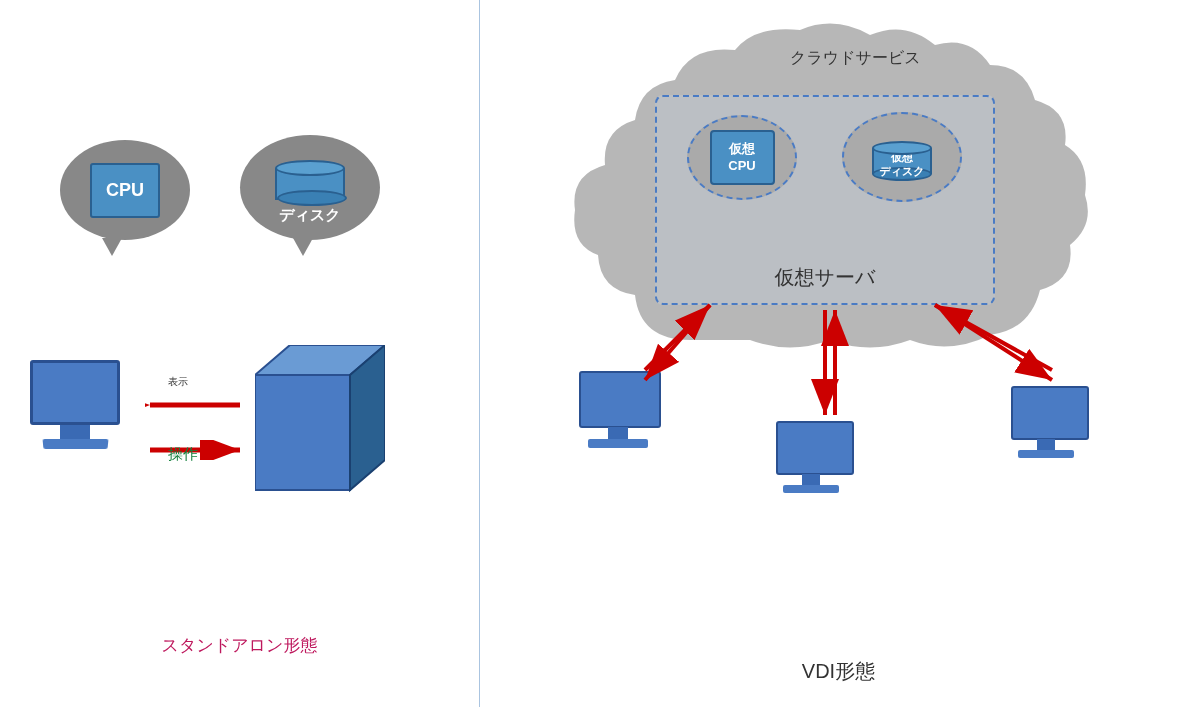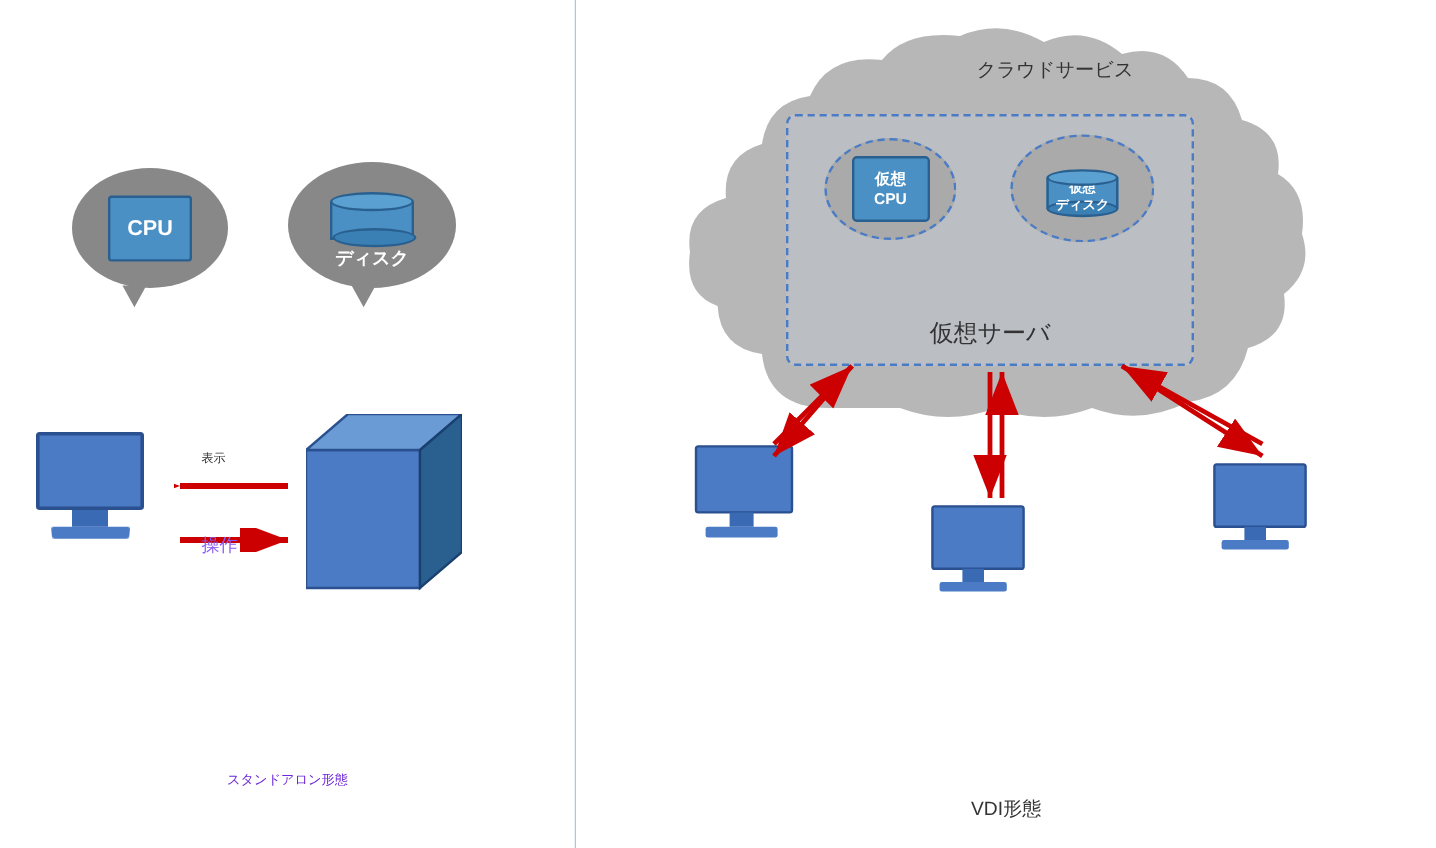--- a/index.html
+++ b/index.html
@@ -174,34 +174,33 @@
       border-radius: 2px;
       transform: perspective(30px) rotateX(-5deg);
     }
 
     
     .label-standalone {
       position: absolute;
       bottom: 50px;
       left: 50%;
       transform: translateX(-50%);
-      font-size: 11px;
-      color: #6d28d9;
+      font-size: 17px;
+      color: #be185d;
       white-space: nowrap;
     }
 
     
     .cloud-label {
       position: absolute;
       top: 38px;
       left: 220px;
       font-size: 16px;
       color: #333;
       white-space: nowrap;
-      margin-left: 24px;
     }
 
   </style>
 </head>
 <body>
 
 <div class="main-container">
 
   <div class="left-panel">
 
@@ -255,21 +254,21 @@
         <defs>
           <marker id="arrowR" markerWidth="8" markerHeight="8" refX="8" refY="3" orient="auto">
             <path d="M0,0 L8,3 L0,6 Z" fill="#cc0000"></path>
           </marker>
         </defs>
         <line x1="5" y1="10" x2="95" y2="10" stroke="#cc0000" stroke-width="5" marker-end="url(#arrowR)"></line>
       </svg>
     </div>
 
     <div style="position:absolute;left:168px;top:375px;font-size:10px;color:#333;">表示</div>
-    <div style="position:absolute;left:168px;top:445px;font-size:15px;color:#8b5cf6;">操作</div>
+    <div style="position:absolute;left:168px;top:445px;font-size:15px;color:#15803d;">操作</div>
 
     <div class="label-standalone">スタンドアロン形態</div>
 
   </div>
 
   <div class="right-panel">
 
     <svg style="position:absolute;top:10px;left:80px;width:540px;height:370px;" viewBox="0 0 540 370">
 
       <path d="
@@ -362,17 +361,17 @@
       <line x1="230" y1="305" x2="165" y2="380" stroke="#cc0000" stroke-width="4" marker-end="url(#redArrowEnd)"></line>
       <line x1="165" y1="370" x2="230" y2="305" stroke="#cc0000" stroke-width="4" marker-end="url(#redArrowEnd2)"></line>
 
       <line x1="345" y1="310" x2="345" y2="415" stroke="#cc0000" stroke-width="4" marker-end="url(#redArrowEnd)"></line>
       <line x1="355" y1="415" x2="355" y2="310" stroke="#cc0000" stroke-width="4" marker-end="url(#redArrowEnd2)"></line>
 
       <line x1="455" y1="305" x2="572" y2="380" stroke="#cc0000" stroke-width="4" marker-end="url(#redArrowEnd)"></line>
       <line x1="572" y1="370" x2="455" y2="305" stroke="#cc0000" stroke-width="4" marker-end="url(#redArrowEnd2)"></line>
     </svg>
 
-    <div style="position:absolute;bottom:22px;left:50%;transform:translateX(-50%);font-size:16px;color:#333;white-space:nowrap;">VDI形態</div>
+    <div style="position:absolute;bottom:22px;left:50%;transform:translateX(-50%);font-size:20px;color:#333;white-space:nowrap;">VDI形態</div>
 
   </div>
 
 </div>
 
 </body></html>

